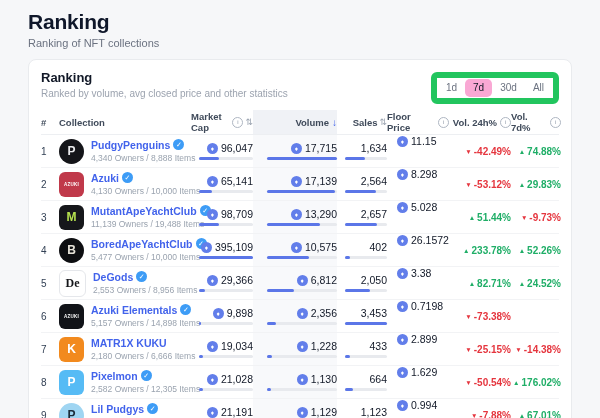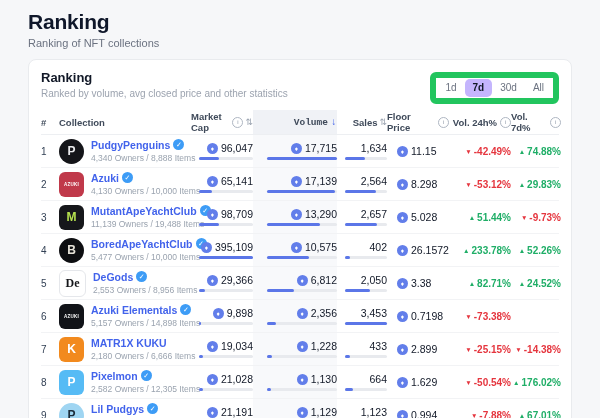--- a/index.html
+++ b/index.html
@@ -18,33 +18,33 @@
     margin:10px 28px 0 28px;
     background:#fff;border:1px solid #e9ebee;border-radius:8px;
     height:420px;
   }
   .card-head{display:flex;justify-content:space-between;align-items:flex-start;padding:10px 12px 4px 12px;}
   .card-title{font-size:13px;font-weight:800;color:#111827;}
   .card-sub{font-size:10px;color:#9ca3af;margin-top:3px;}
 
   .segmented{display:flex;border:6px solid #22c55e;border-radius:6px;background:#fff;padding:1px;margin-top:2px;}
   .seg{padding:3px 8px;font-size:10px;color:#6b7280;border-radius:5px;cursor:pointer;line-height:12px;}
-  .seg.active{background:#c4b5fd;color:#111827;font-weight:700;}
+  .seg.active{background:#f9a8d4;color:#111827;font-weight:400;}
 
   .grid-cols{
     display:grid;
     grid-template-columns:18px 132px 62px 84px 50px 62px 62px 50px;
   }
   .thead{
     margin:2px 12px 0 12px;height:24px;align-items:center;
     border-bottom:1px solid #edeff2;
   }
   .th{font-size:9.5px;font-weight:700;color:#3f4a5a;display:flex;align-items:center;height:100%;}
   .th-num{justify-content:flex-end;}
-  .vol-col-h{background:#f0f2f6;font-family:Liberation Mono, monospace;}
+  .vol-col-h{background:#f0f2f6;}
   .vol-col{background:#f8f9fb;}
 
   .info-i{
     display:inline-flex;align-items:center;justify-content:center;
     width:9px;height:9px;border:1px solid #aeb6c2;border-radius:50%;
     font-size:6px;color:#8d97a5;margin-left:3px;font-weight:400;flex:none;
   }
   .sort-icon{font-size:9px;color:#9aa3b0;margin-left:2px;font-weight:400;}
   .sort-active{font-size:10px;color:var(--link);margin-left:3px;font-weight:700;}
 
@@ -76,21 +76,21 @@
     display:inline-flex;align-items:center;justify-content:center;
     width:11px;height:11px;border-radius:50%;background:var(--eth);
     color:#fff;font-size:6.5px;margin-right:3px;flex:none;
   }
   .bar{height:3px;background:#e8eaee;border-radius:2px;margin-top:3px;}
   .bar i{display:block;height:100%;background:var(--bar);border-radius:2px;}
   .mc-bar{width:54px;}
   .vol-bar{width:70px;}
   .sales-bar{width:42px;}
 
-  .floor{flex-direction:row;align-items:center;justify-content:flex-start;padding-left:10px;}
+  .floor{flex-direction:row;align-items:flex-start;justify-content:flex-start;padding-left:10px;}
 
   .pct{flex-direction:row;align-items:center;justify-content:flex-end;}
   .tri{font-size:6.5px;margin-right:2px;}
   .pv{font-size:10px;font-weight:600;}
   .pos .tri,.pos .pv{color:var(--pos);}
   .neg .tri,.neg .pv{color:var(--neg);}
 </style>
 </head>
 <body>
 

